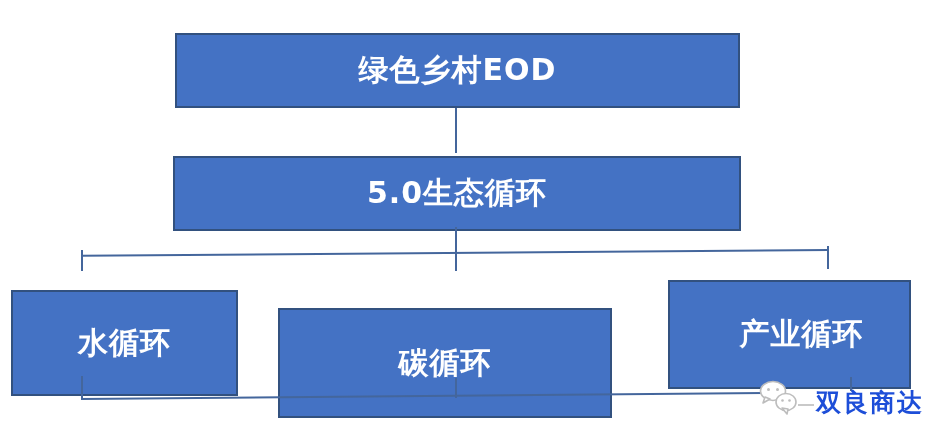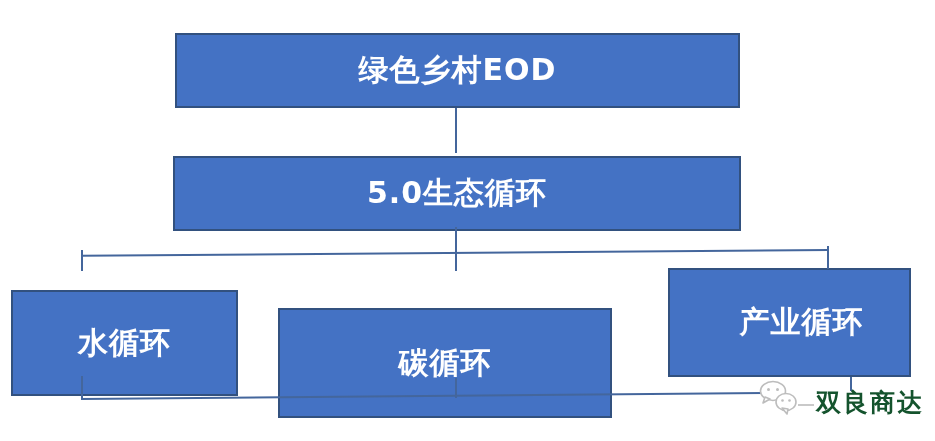--- a/index.html
+++ b/index.html
@@ -22,21 +22,21 @@
     color: #ffffff;
     font-weight: bold;
     font-size: 30px;
     letter-spacing: 1px;
     text-align: center;
   }
   .node-root     { left: 175px; top: 33px;  width: 565px; height: 75px; }
   .node-level2   { left: 173px; top: 156px; width: 568px; height: 75px; }
   .node-water    { left: 11px;  top: 270px; width: 227px; height: 106px; margin-top: 20px; }
   .node-carbon   { left: 278px; top: 268px; width: 334px; height: 110px; margin-top: 40px; }
-  .node-industry { left: 668px; top: 268px; width: 243px; height: 109px; padding-left: 24px; }
+  .node-industry { left: 668px; top: 280px; width: 243px; height: 109px; padding-left: 24px; }
 
   .line {
     position: absolute;
     background: #44669c;
   }
   .vline { width: 2px; }
   .hline { height: 2px; }
 
   .v-root-level2   { left: 455px; top: 108px; height: 45px; }
   .v-level2-branch { left: 455px; top: 227px; height: 44px; }
@@ -59,21 +59,21 @@
   .watermark .dash {
     width: 16px;
     height: 2px;
     background: #c9c9c9;
     margin: 10px 2px 0 -4px;
   }
   .watermark .wm-text {
     font-size: 25px;
     font-weight: bold;
     letter-spacing: 2px;
-    color: #14532d;
+    color: #1d4ed8;
     line-height: 1;
     margin-top: 4px;
     text-align: right;
   }
 </style>
 </head>
 <body>
 
 <div class="stage">
 

